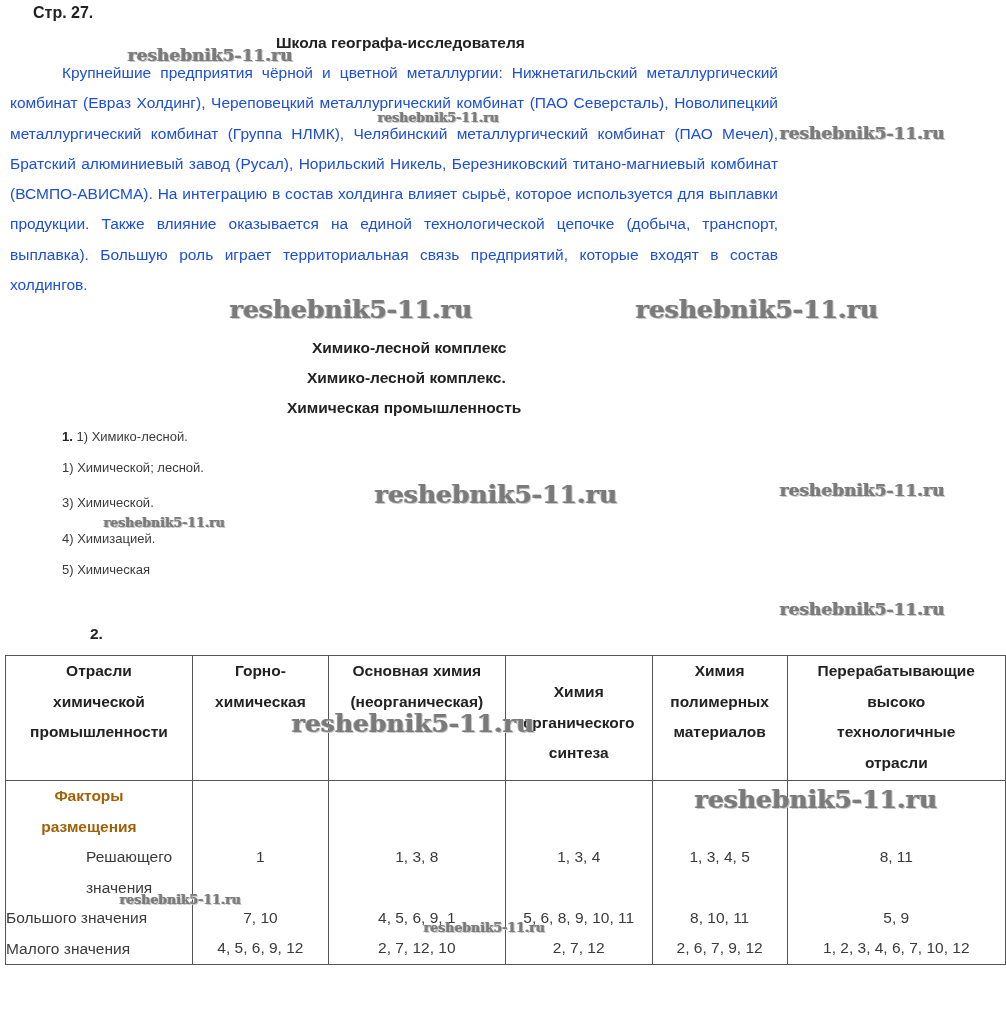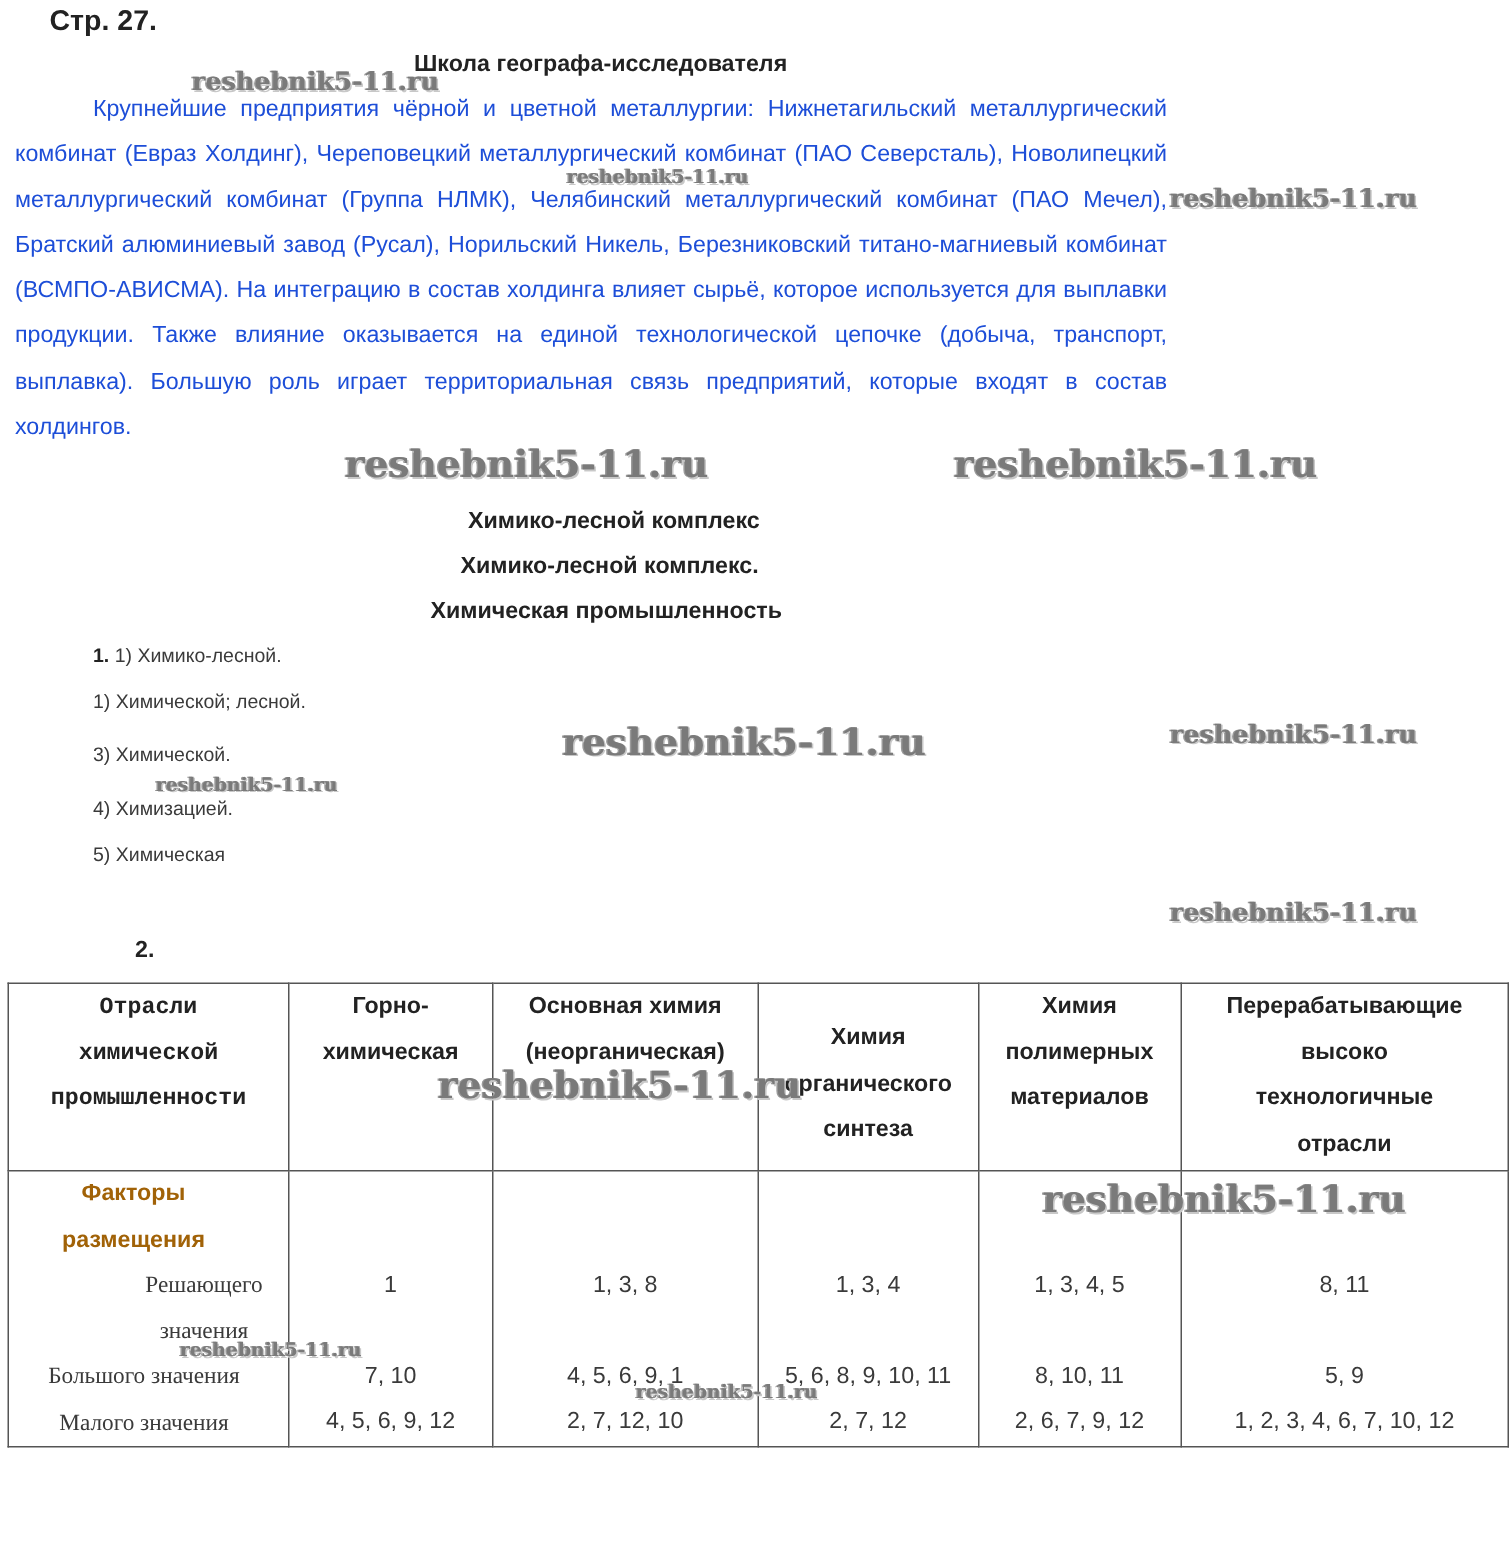--- a/index.html
+++ b/index.html
@@ -2,21 +2,21 @@
 <html><head>
 <meta charset="utf-8">
 <style>
   html, body { margin: 0; padding: 0; background: #ffffff; }
   body {
     width: 1006px; height: 1033px; position: relative; overflow: hidden;
     font-family: "Liberation Sans", "DejaVu Sans", sans-serif;
     color: #2b2b2b;
   }
   .abs { position: absolute; }
-  .page-ref { left: 33px; top: 4px; font-size: 19px; font-weight: bold; color: #222; }
+  .page-ref { left: 33px; top: 4px; font-size: 16px; font-weight: bold; color: #222; }
   .heading { font-size: 15.5px; font-weight: bold; color: #222; text-align: center; white-space: nowrap; }
   .para {
     left: 10px; top: 58px; width: 768px;
     font-size: 15.5px; line-height: 30.3px; text-align: justify;
     color: #1d4ed8;
   }
   .para p { margin: 0; text-indent: 52px; }
   .answers { left: 62px; font-size: 13px; color: #3a3a3a; }
   .answers .bold { font-weight: bold; color: #222; }
   .q2 { left: 90px; top: 625px; font-size: 15.5px; font-weight: bold; color: #222; }
@@ -26,21 +26,21 @@
     border-collapse: collapse; table-layout: fixed;
     font-size: 15.5px; color: #3a3a3a;
   }
   table.grid td {
     border: 1px solid #555;
     vertical-align: top; text-align: center;
     padding: 0; line-height: 30.5px;
   }
   table.grid td.th { font-weight: bold; color: #222; padding-top: 0; }
   .factors-title { font-weight: bold; color: #a16207; text-align: center; line-height: 30.5px; }
-  .factor-label { text-align: center; padding-right: 6px; line-height: 30.5px; font-family: Liberation Serif, serif; }
+  .factor-label { text-align: left; padding-right: 6px; line-height: 30.5px; }
   .val { line-height: 30.5px; }
   .watermark {
     position: absolute; font-family: "DejaVu Serif", "Liberation Serif", serif;
     font-weight: bold; color: #7a7a7a; white-space: nowrap;
     text-shadow: 1px 1px 0 #c8c8c8, -1px 0 0 #9a9a9a;
     letter-spacing: 0px;
   }
   .wm-lg { font-size: 25px; }
   .wm-md { font-size: 17px; }
   .wm-sm { font-size: 12.5px; }
@@ -76,21 +76,21 @@
     <col style="width:187px">
       <col style="width:136px">
       <col style="width:177px">
       <col style="width:147px">
       <col style="width:135px">
       <col style="width:208px">
   </colgroup>
   <tbody>
       <tr style="height:125px;">
     <td class="th">
-      <div style="padding:0 14px;font-family:Liberation Mono, monospace;">Отрасли химической промышленности</div>
+      <div style="padding:0 14px;">Отрасли химической промышленности</div>
     </td>
     <td class="th">
       <div style="padding:0 10px;">Горно-химическая</div>
     </td>
     <td class="th">
       <div style="padding:0 10px;">Основная химия (неорганическая)</div>
     </td>
     <td class="th">
       <div style="padding:0 10px;margin-top:21px;">Химия органического синтеза</div>
     </td>

